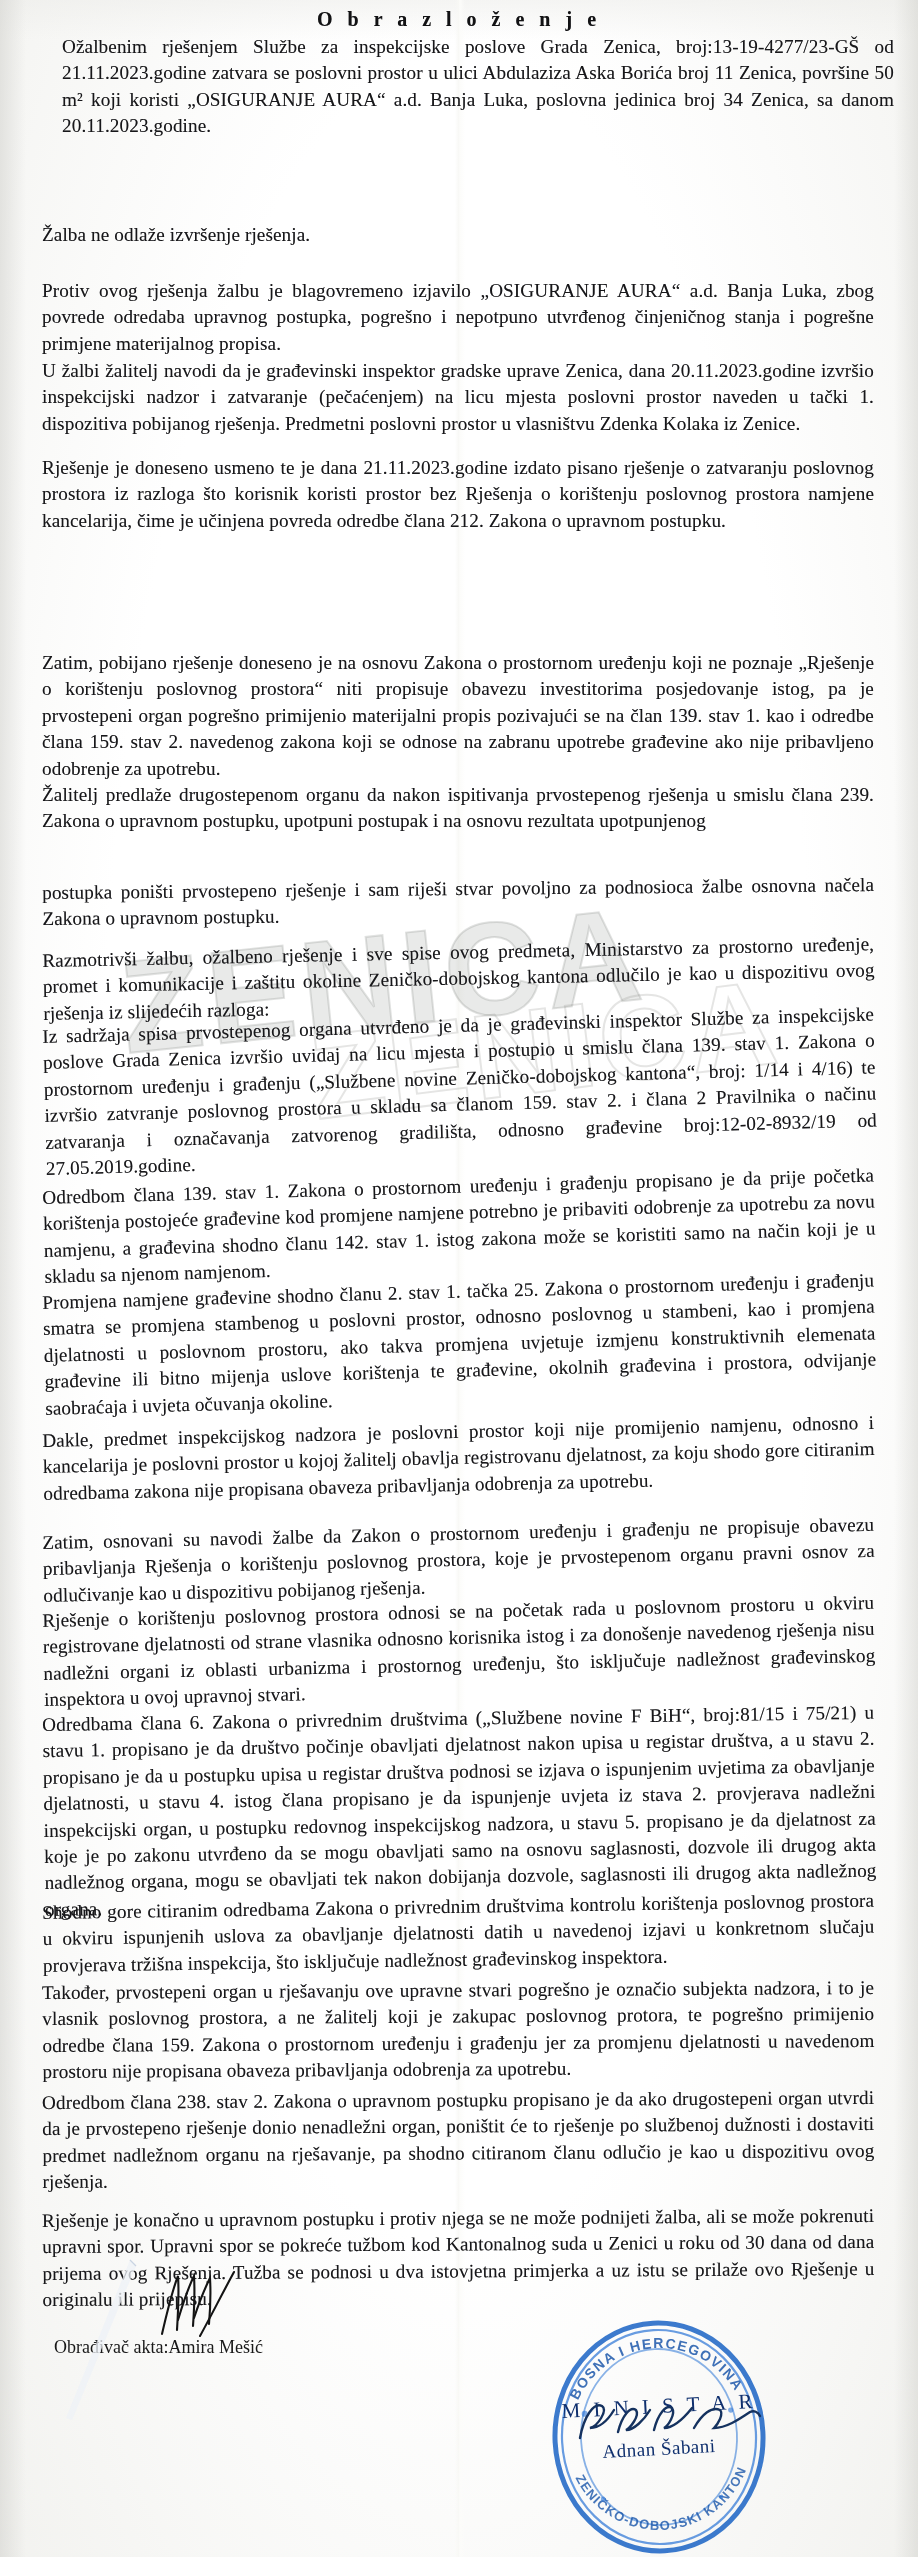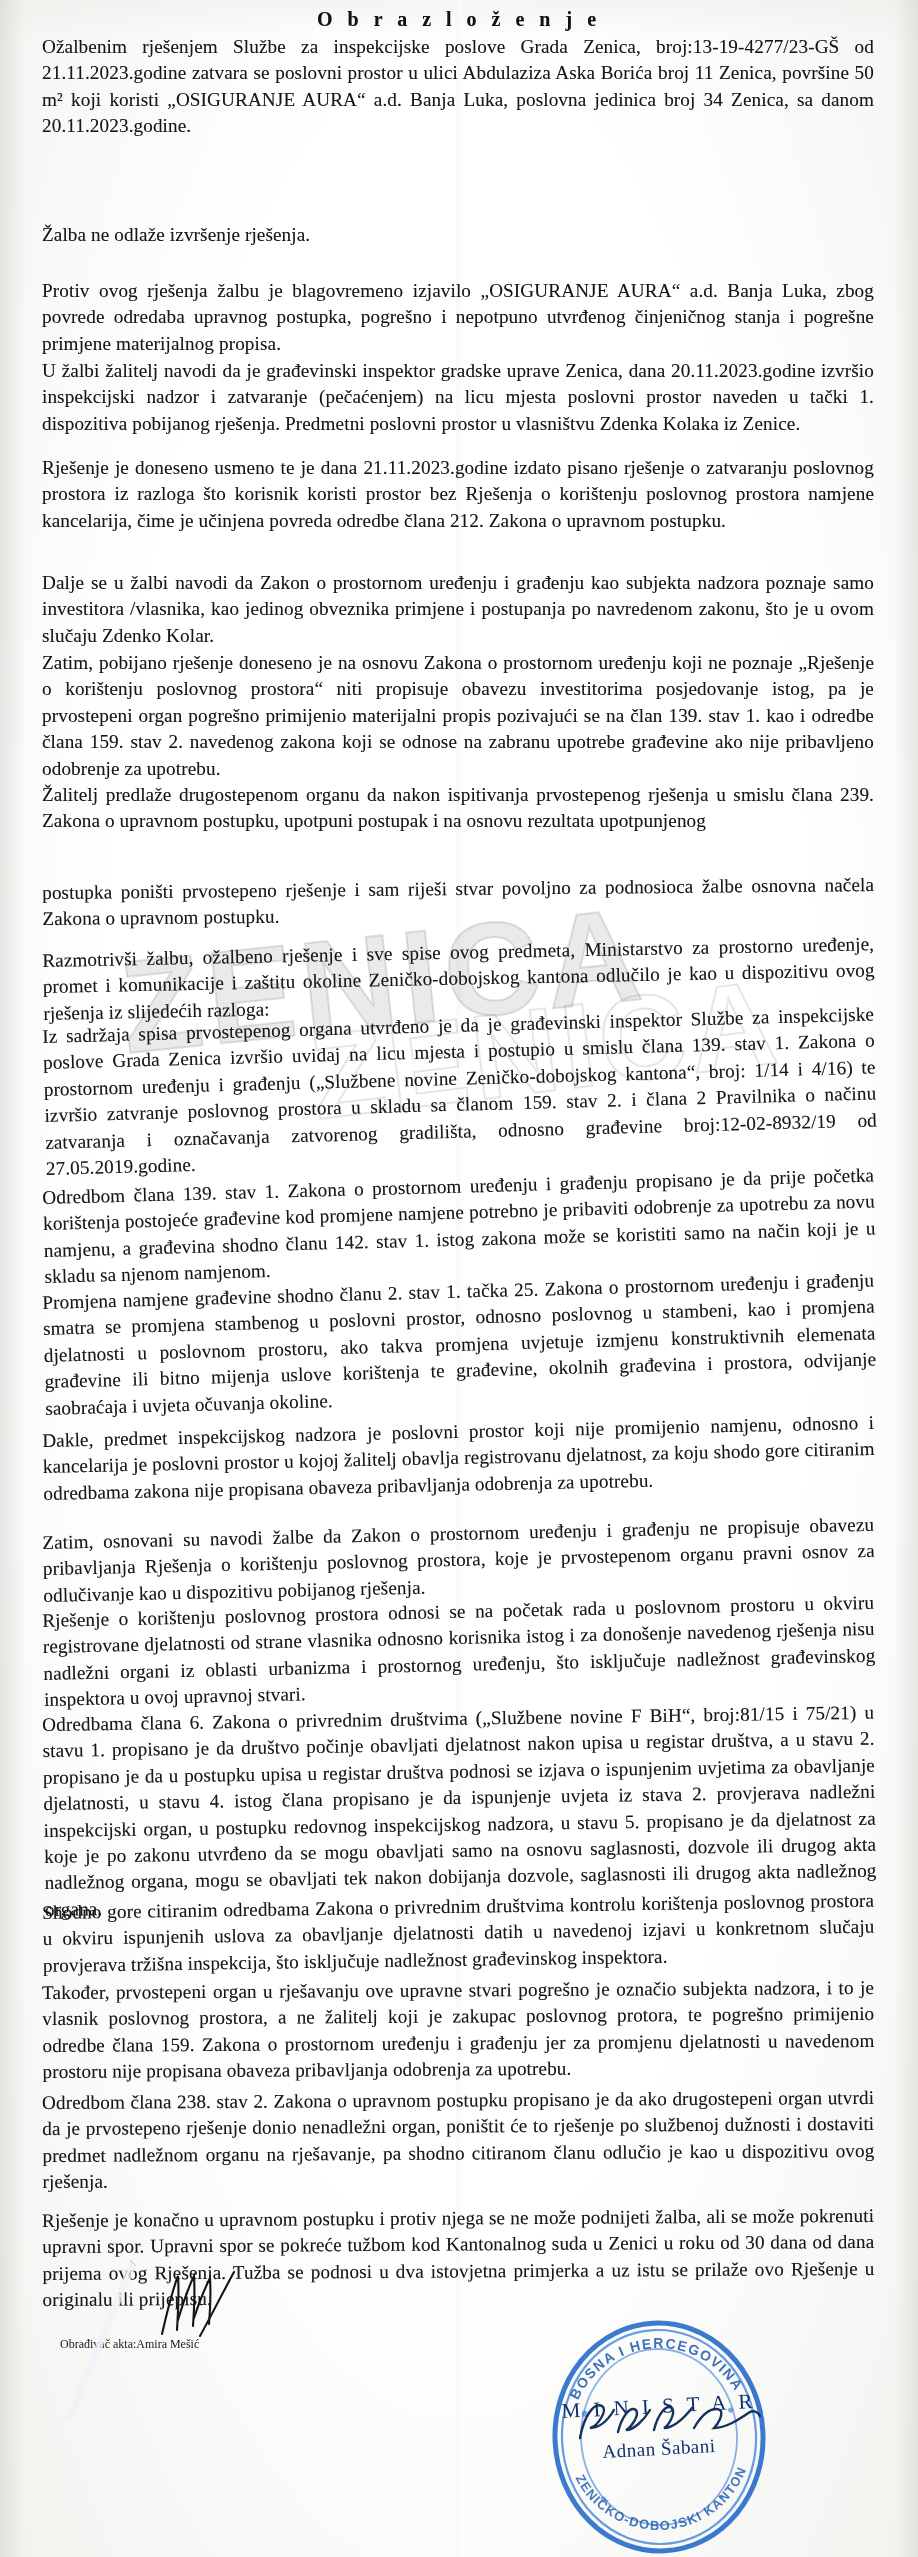--- a/index.html
+++ b/index.html
@@ -113,23 +113,23 @@
     color: rgba(150,150,146,0.0);
     -webkit-text-stroke: 2px rgba(125,127,122,0.20);
     transform: rotate(-7deg);
     pointer-events: none;
     white-space: nowrap;
   }
 
   
   .footer-label {
     position: absolute;
-    left: 60px;
+    left: 54px;
     top: 2337px;
-    font-size: 12px;
+    font-size: 18px;
     color: #191919;
     z-index: 5;
   }
   .handsign {
     position: absolute;
     left: 148px;
     top: 2268px;
     width: 110px;
     height: 70px;
     z-index: 5;
@@ -192,26 +192,25 @@
   <div class="scan-tone"></div>
   <div class="crease"></div>
 
   <div class="watermark">ZENICA</div>
   <div class="watermark2">ZENICA</div>
 
   <div class="textlayer">
 
     <div class="title ink">O b r a z l o ž e n j e</div>
 
-    <div class="block ink" style="top:34px;">Ožalbenim rješenjem Službe za inspekcijske poslove Grada Zenica, broj:13-19-4277/23-GŠ od 21.11.2023.godine zatvara se poslovni prostor u ulici Abdulaziza Aska Borića broj 11 Zenica, površine 50 m² koji koristi „OSIGURANJE AURA“ a.d. Banja Luka, poslovna jedinica broj 34 Zenica, sa danom  20.11.2023.godine.</div>
+    <div class="block ink" style="top:34px;margin-left:20px;">Ožalbenim rješenjem Službe za inspekcijske poslove Grada Zenica, broj:13-19-4277/23-GŠ od 21.11.2023.godine zatvara se poslovni prostor u ulici Abdulaziza Aska Borića broj 11 Zenica, površine 50 m² koji koristi „OSIGURANJE AURA“ a.d. Banja Luka, poslovna jedinica broj 34 Zenica, sa danom  20.11.2023.godine.</div>
     <div class="block ink" style="top:222px;">Žalba ne odlaže izvršenje rješenja.</div>
     <div class="block ink" style="top:278px;">Protiv ovog rješenja žalbu je blagovremeno izjavilo „OSIGURANJE AURA“ a.d. Banja Luka, zbog povrede odredaba upravnog postupka, pogrešno i nepotpuno utvrđenog činjeničnog stanja i pogrešne primjene materijalnog propisa.</div>
     <div class="block ink" style="top:358px;">U žalbi žalitelj navodi da je građevinski inspektor gradske uprave Zenica, dana 20.11.2023.godine izvršio inspekcijski nadzor i zatvaranje (pečaćenjem) na licu mjesta poslovni prostor naveden u tački 1. dispozitiva pobijanog rješenja. Predmetni poslovni prostor u vlasništvu Zdenka Kolaka iz Zenice.</div>
     <div class="block ink" style="top:455px;">Rješenje je doneseno usmeno te je dana 21.11.2023.godine izdato pisano rješenje o zatvaranju poslovnog prostora iz razloga što korisnik koristi prostor bez Rješenja o korištenju poslovnog prostora namjene kancelarija, čime je učinjena povreda odredbe člana 212. Zakona o upravnom postupku.</div>
-    <div class="block ink" style="top:570px;">Dalje se u žalbi navodi da Zakon o prostornom uređenju i građenju kao subjekta nadzora poznaje samo investitora /vlasnika, kao jedinog obveznika primjene i postupanja po navredenom zakonu, što je u ovom slučaju Zdenko Kolar.</div>
     <div class="block ink" style="top:650px;">Zatim, pobijano rješenje doneseno je na osnovu Zakona o prostornom uređenju koji ne poznaje „Rješenje o korištenju poslovnog prostora“ niti propisuje obavezu investitorima posjedovanje istog, pa je prvostepeni organ pogrešno primijenio materijalni propis pozivajući se na član 139. stav 1. kao i odredbe člana 159. stav 2. navedenog zakona koji se odnose  na zabranu upotrebe građevine ako nije pribavljeno odobrenje za upotrebu.</div>
     <div class="block ink" style="top:782px;">Žalitelj predlaže drugostepenom organu da nakon ispitivanja prvostepenog rješenja u smislu člana 239. Zakona o upravnom postupku, upotpuni postupak i na osnovu rezultata upotpunjenog</div>
 
     <div class="block ink skew-a" style="top:880px;">postupka poništi prvostepeno rješenje i sam riješi  stvar povoljno za podnosioca žalbe osnovna načela Zakona o upravnom postupku.</div>
     <div class="block ink skew-b" style="top:948px;">Razmotrivši žalbu, ožalbeno rješenje i sve spise ovog predmeta, Ministarstvo za prostorno uređenje, promet i komunikacije i zaštitu okoline Zeničko-dobojskog kantona odlučilo je kao u dispozitivu ovog rješenja iz slijedećih razloga:</div>
     <div class="block ink skew-c" style="top:1024px;">Iz sadržaja spisa prvostepenog organa utvrđeno je da je građevinski inspektor Službe za inspekcijske poslove Grada Zenica izvršio uvidaj na licu mjesta i postupio u smislu člana 139. stav 1. Zakona o prostornom uređenju i građenju („Službene novine Zeničko-dobojskog kantona“, broj: 1/14 i 4/16) te izvršio zatvranje poslovnog prostora u skladu sa članom 159. stav 2. i člana 2 Pravilnika o načinu zatvaranja i označavanja zatvorenog gradilišta, odnosno građevine broj:12-02-8932/19 od 27.05.2019.godine.</div>
     <div class="block ink skew-c" style="top:1185px;">Odredbom člana 139. stav 1. Zakona o prostornom uređenju i građenju propisano je da prije početka korištenja postojeće građevine kod promjene namjene potrebno je pribaviti odobrenje za upotrebu za novu namjenu, a građevina shodno članu 142. stav 1. istog zakona može se koristiti samo na način koji je u skladu sa njenom namjenom.</div>
     <div class="block ink skew-c" style="top:1290px;">Promjena namjene građevine shodno članu 2. stav 1. tačka 25. Zakona o prostornom uređenju i građenju smatra se promjena stambenog u poslovni prostor, odnosno poslovnog u stambeni, kao i promjena djelatnosti u poslovnom prostoru, ako takva promjena uvjetuje izmjenu konstruktivnih elemenata građevine ili  bitno mijenja uslove korištenja te građevine, okolnih građevina i prostora, odvijanje saobraćaja i uvjeta očuvanja okoline.</div>
     <div class="block ink skew-d" style="top:1428px;">Dakle, predmet inspekcijskog nadzora je poslovni prostor koji nije promijenio namjenu, odnosno i kancelarija je poslovni prostor u kojoj žalitelj obavlja registrovanu djelatnost, za koju shodo gore citiranim odredbama zakona nije propisana obaveza pribavljanja odobrenja za upotrebu.</div>
     <div class="block ink skew-d" style="top:1530px;">Zatim, osnovani su navodi žalbe da Zakon o prostornom uređenju i građenju ne propisuje obavezu pribavljanja Rješenja o korištenju poslovnog prostora, koje je prvostepenom organu pravni osnov za odlučivanje kao u dispozitivu pobijanog rješenja.</div>

